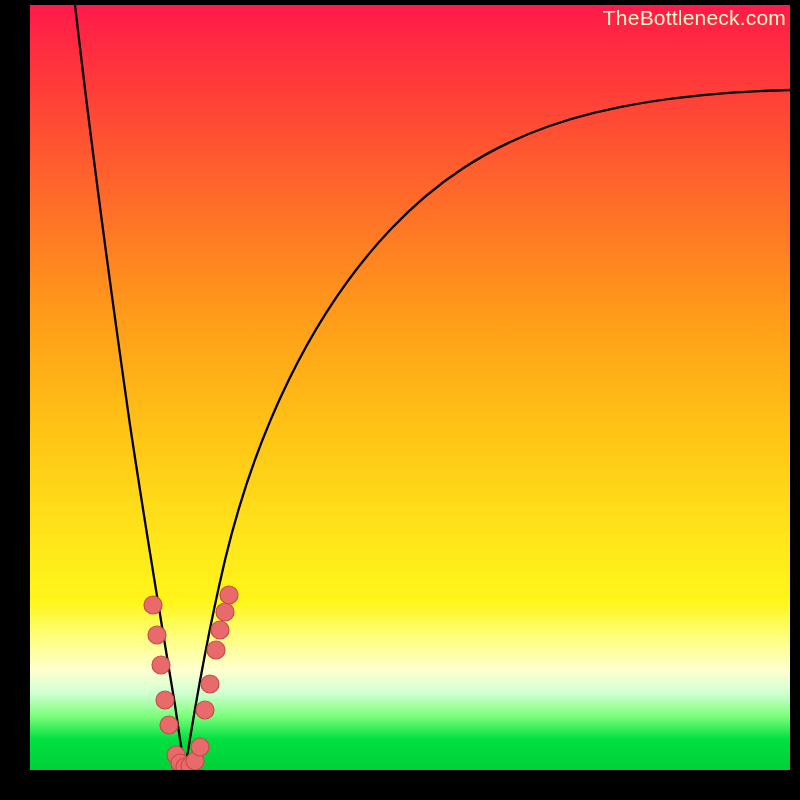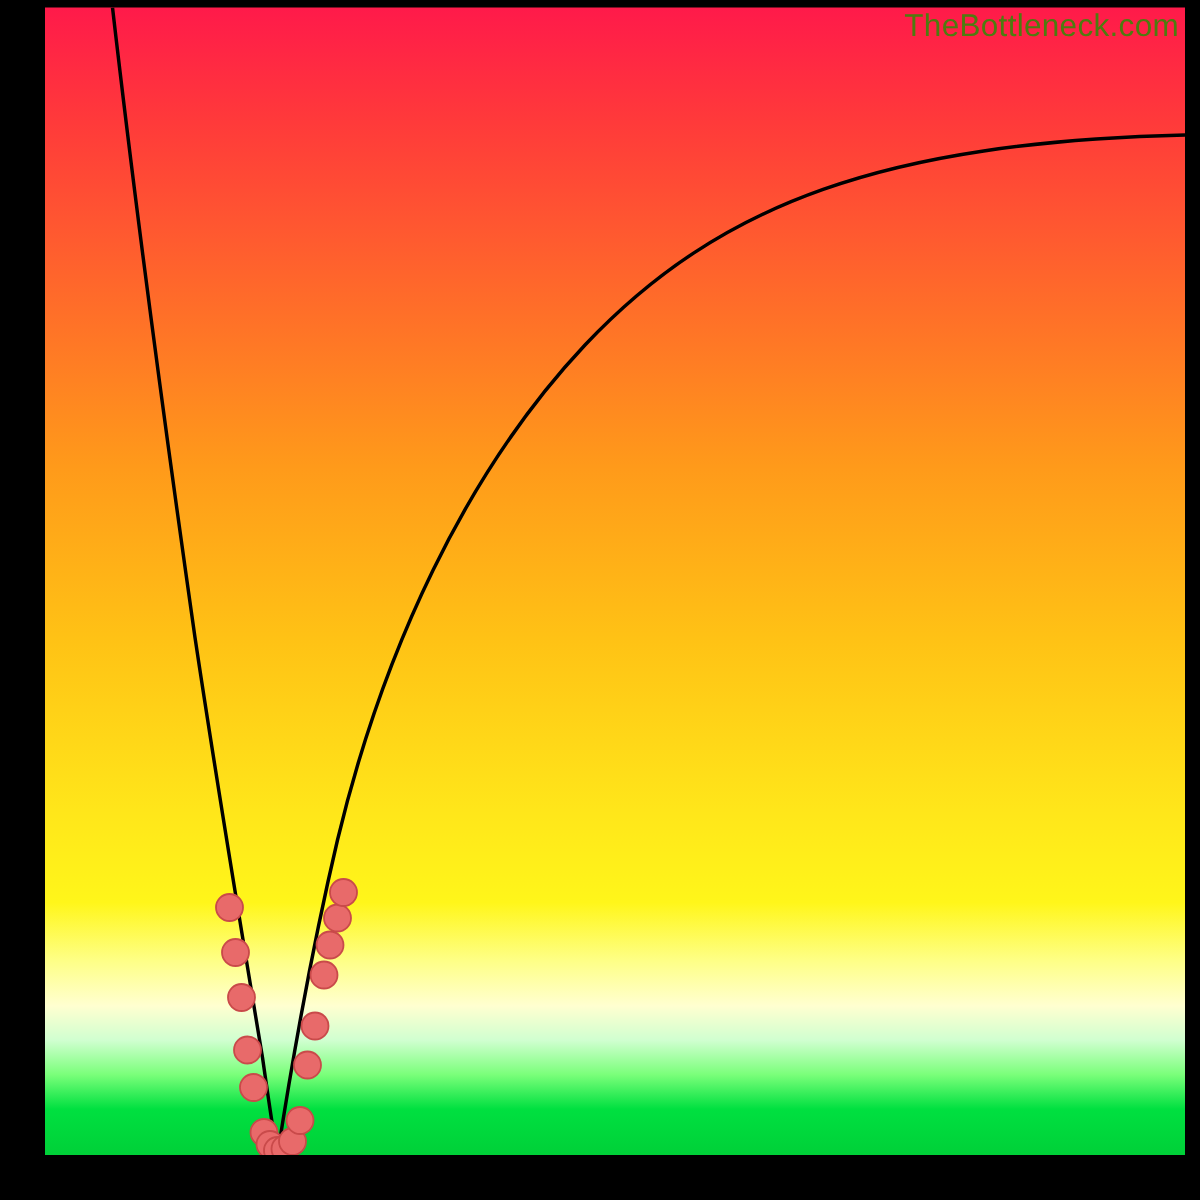--- a/index.html
+++ b/index.html
@@ -44,21 +44,21 @@
     top: 0;
     width: 100%;
     height: 100%;
   }
   .watermark {
     position: absolute;
     top: 6px;
     right: 14px;
     font-family: Arial, Helvetica, sans-serif;
     font-size: 21px;
-    color: #4d7c0f;
+    color: #fef9c3;
     letter-spacing: 0.2px;
   }
 </style>
 </head>
 <body>
 
 <div class="chart-container">
   <div class="plot-area">
     <svg class="curve" viewBox="0 0 760 765" preserveAspectRatio="none">
 

